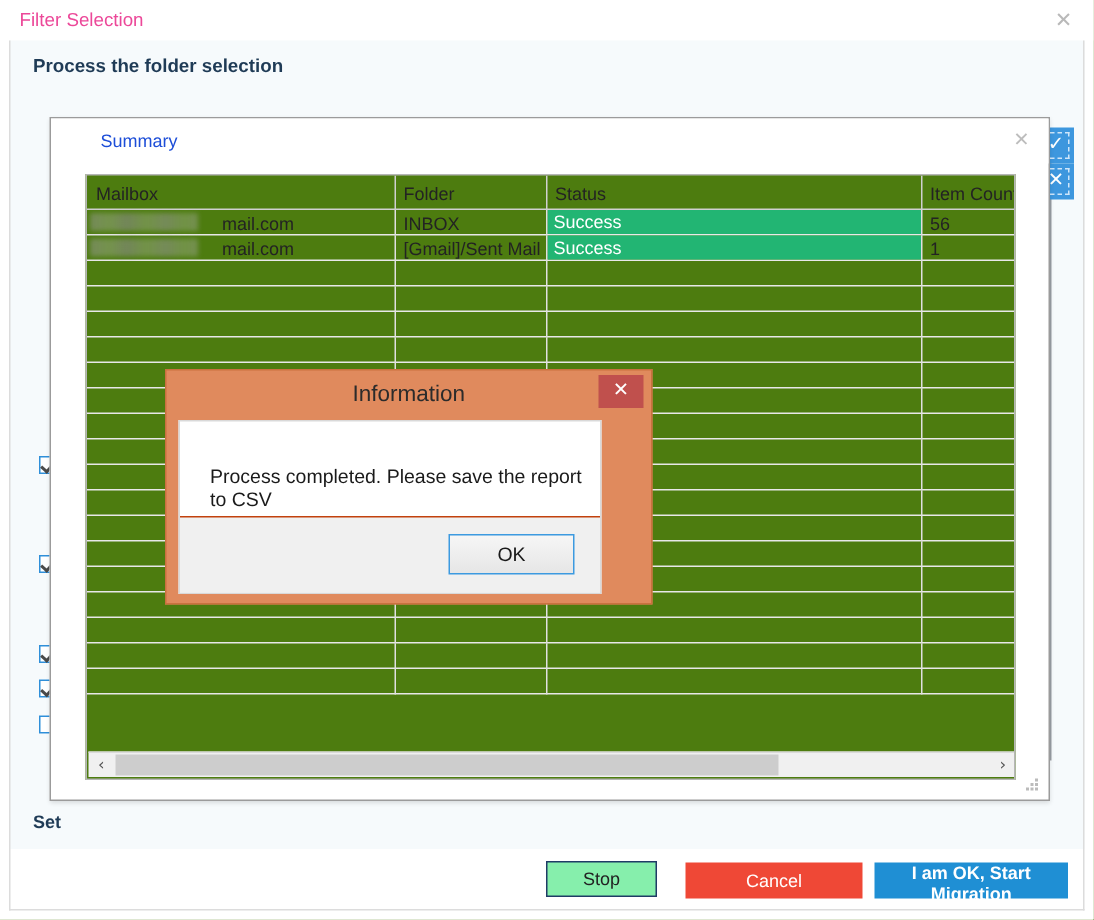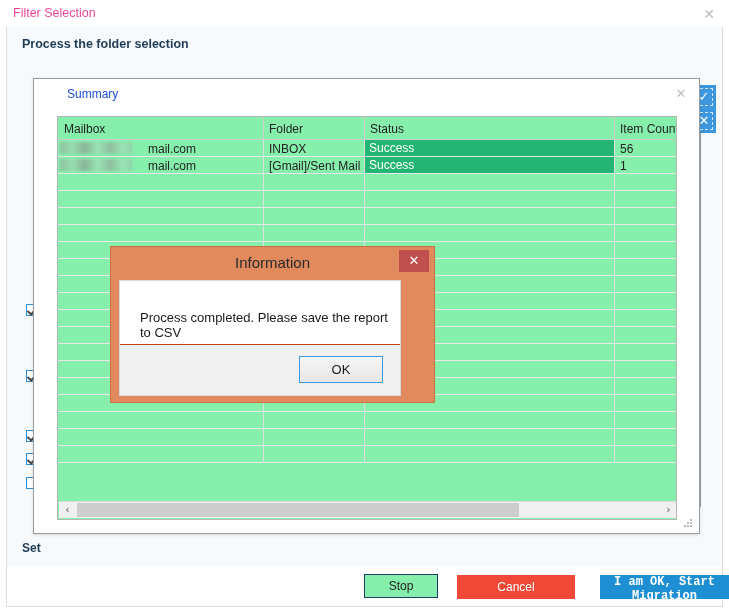--- a/index.html
+++ b/index.html
@@ -226,24 +226,23 @@
     cursor: pointer;
     padding: 0;
   }
   #btn-cancel {
     left: 450px;
     width: 118px;
     background: #ef4836;
     font-weight: normal;
   }
   #btn-start {
-    left: 593px;
+    left: 576px;
     width: 129px;
     background: #1f8fd4;
-    font-family: Liberation Mono, monospace;
   }
 
   
   #summary-window {
     position: absolute;
     left: 33px; top: 78px;
     width: 667px; height: 456px;
     background: #ffffff;
     border: 1px solid #9b9b9b;
     box-shadow: 0 1px 3px rgba(0,0,0,0.12);
@@ -273,21 +272,21 @@
     cursor: pointer;
     font-family: "DejaVu Sans", sans-serif;
   }
 
   
   #grid {
     position: absolute;
     left: 23px; top: 37px;
     width: 620px; height: 404px;
     border: 1px solid #b6b6b6;
-    background: #86efac;
+    background: #4d7c0f;
     box-sizing: border-box;
     overflow: hidden;
   }
   #grid-head {
     position: relative;
     height: 23px;
     border-bottom: 1px solid #d0d0d0;
     box-sizing: border-box;
   }
   .gh {

